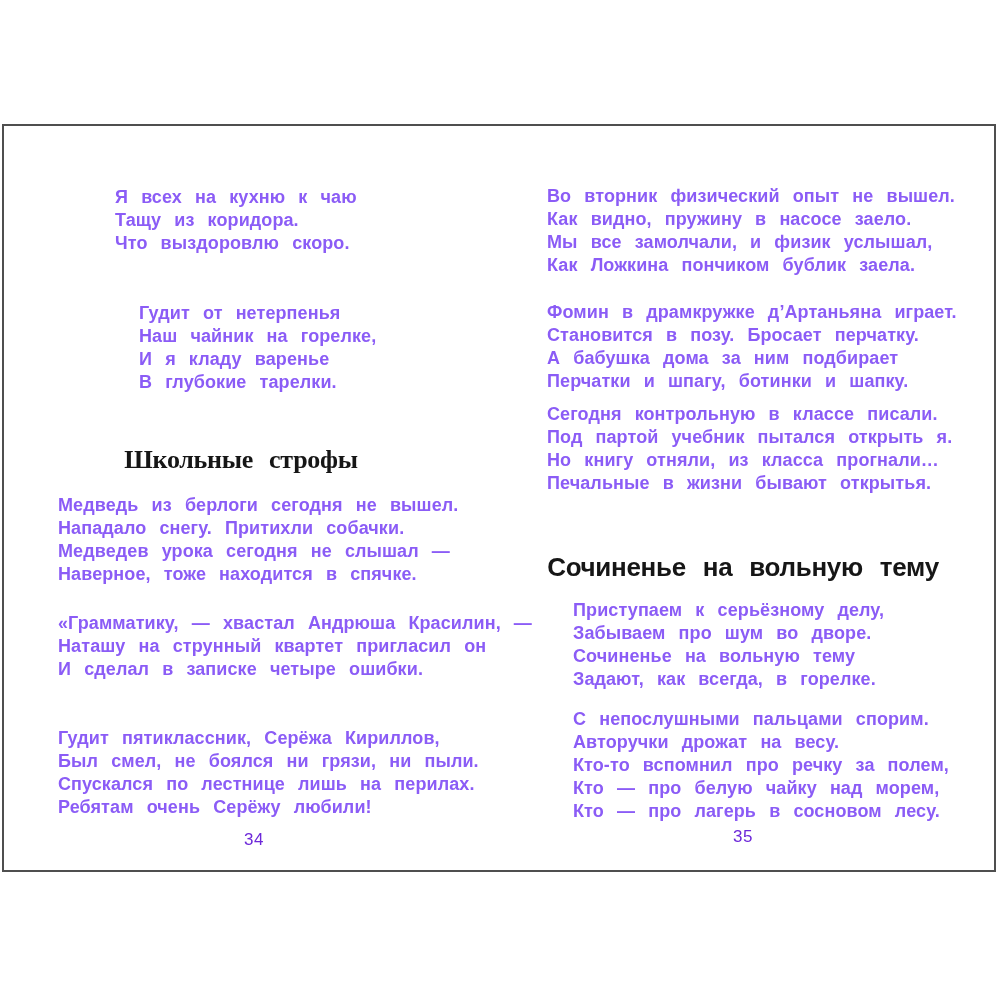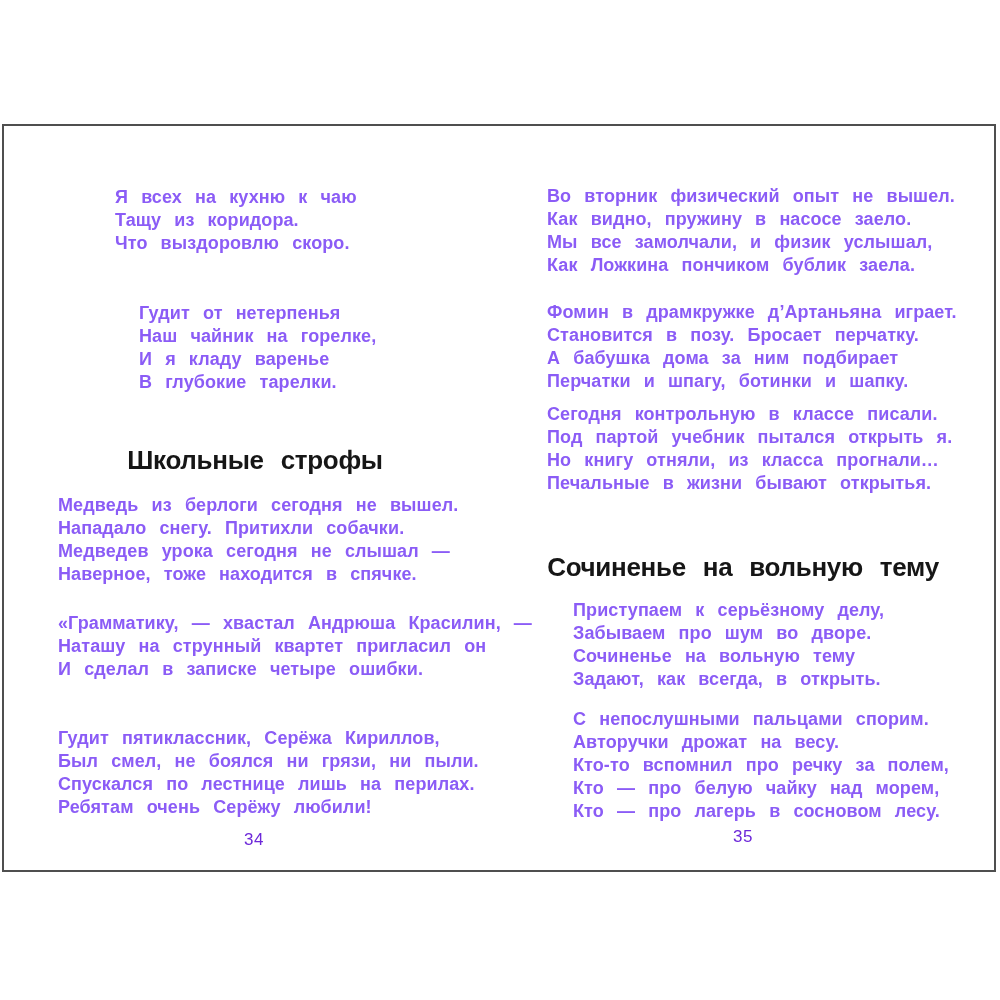--- a/index.html
+++ b/index.html
@@ -69,21 +69,21 @@
           <div class="line">Что выздоровлю скоро.</div>
         </div>
 
       <div class="stanza" style="left:111px; top:176px;margin-left:24px;">
           <div class="line">Гудит от нетерпенья</div>
           <div class="line">Наш чайник на горелке,</div>
           <div class="line">И я кладу варенье</div>
           <div class="line">В глубокие тарелки.</div>
         </div>
 
-      <h2 class="poem-heading" style="left:55px; top:319px; width:392px;">Школьные строфы</h2>
+      <h2 class="poem-heading" style="left:41px; top:319px; width:392px;font-family:Liberation Serif, serif;">Школьные строфы</h2>
 
       <div class="stanza" style="left:54px; top:368px;">
           <div class="line">Медведь из берлоги сегодня не вышел.</div>
           <div class="line">Нападало снегу. Притихли собачки.</div>
           <div class="line">Медведев урока сегодня не слышал —</div>
           <div class="line">Наверное, тоже находится в спячке.</div>
         </div>
 
       <div class="stanza" style="left:54px; top:486px;">
           <div class="line">«Грамматику, — хвастал Андрюша Красилин, —</div>
@@ -122,21 +122,21 @@
           <div class="line">Но книгу отняли, из класса прогнали…</div>
           <div class="line">Печальные в жизни бывают открытья.</div>
         </div>
 
       <h2 class="poem-heading" style="left:543px; top:426px; width:392px;">Сочиненье на вольную тему</h2>
 
       <div class="stanza" style="left:569px; top:473px;">
           <div class="line">Приступаем к серьёзному делу,</div>
           <div class="line">Забываем про шум во дворе.</div>
           <div class="line">Сочиненье на вольную тему</div>
-          <div class="line">Задают, как всегда, в открыть.</div>
+          <div class="line">Задают, как всегда, в горелке.</div>
         </div>
 
       <div class="stanza" style="left:569px; top:582px;">
           <div class="line">С непослушными пальцами спорим.</div>
           <div class="line">Авторучки дрожат на весу.</div>
           <div class="line">Кто-то вспомнил про речку за полем,</div>
           <div class="line">Кто — про белую чайку над морем,</div>
           <div class="line">Кто — про лагерь в сосновом лесу.</div>
         </div>
 

